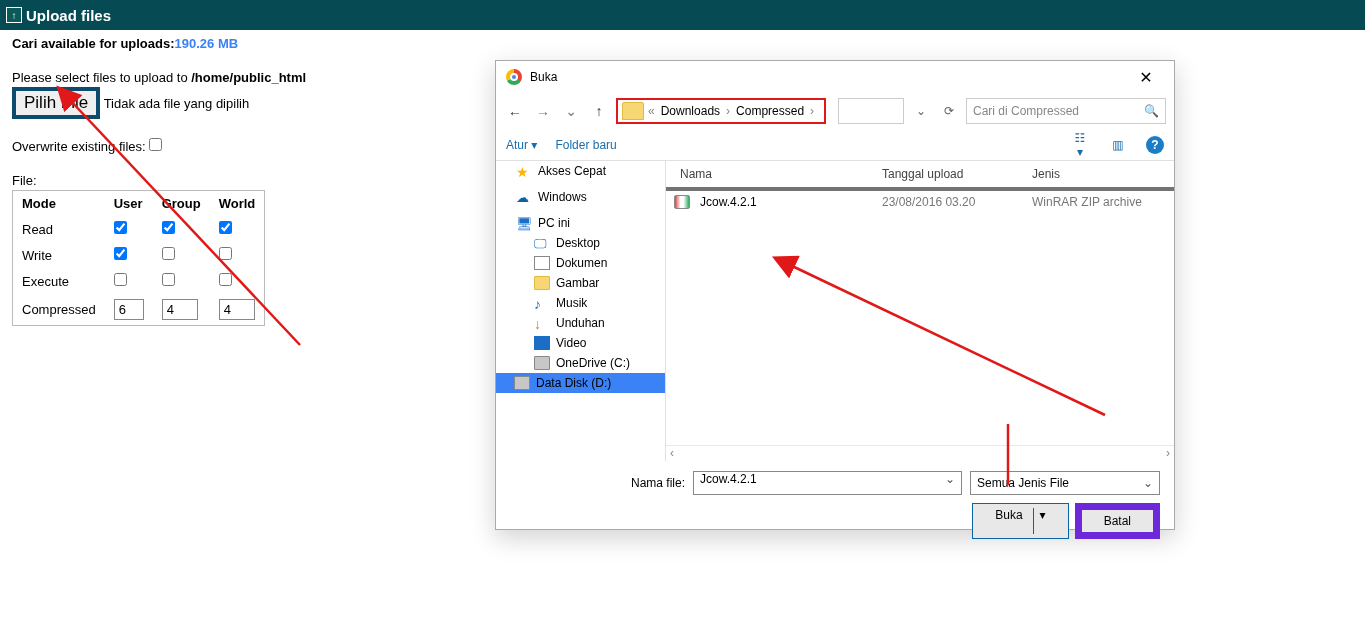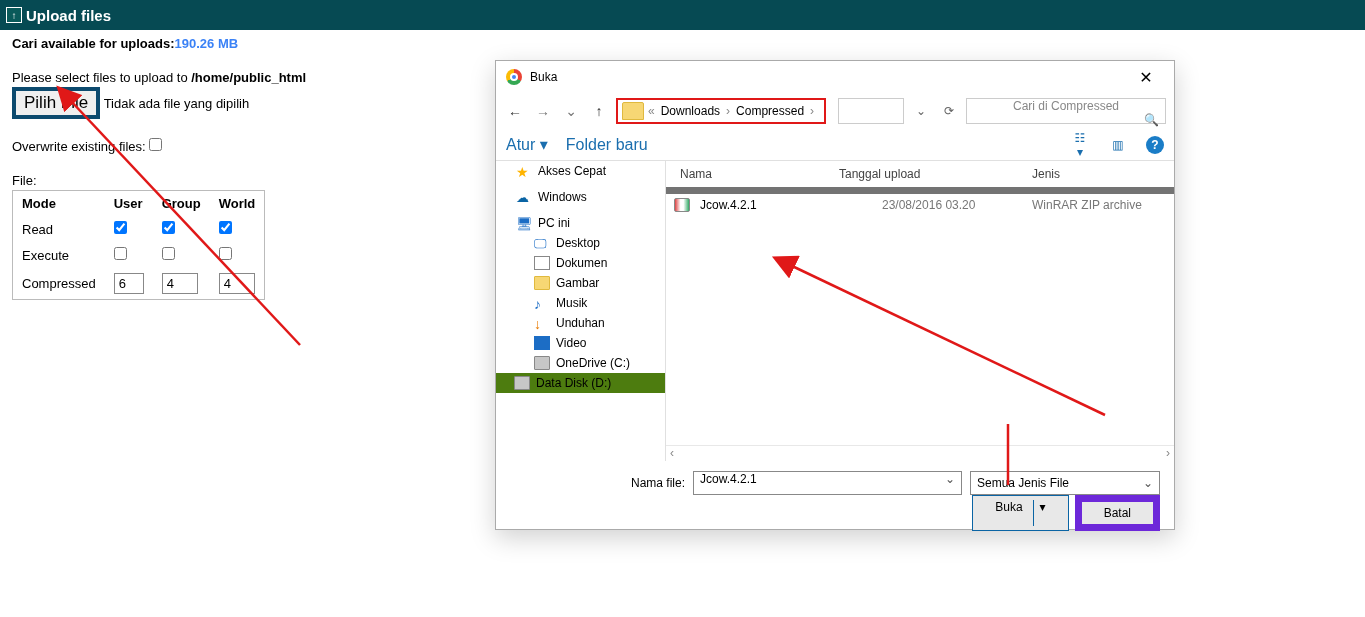--- a/index.html
+++ b/index.html
@@ -30,58 +30,58 @@
 
     .dlg-nav { display: flex; align-items: center; height: 36px; padding: 0 8px; gap: 6px; }
     .nav-arrow { color: #777; font-size: 14px; width: 22px; text-align: center; cursor: pointer; }
     .nav-arrow.active { color: #333; }
     .breadcrumb-wrap { border: 2px solid #e01818; display: flex; align-items: center; height: 26px; padding: 0 6px 0 0; min-width: 210px; }
     .breadcrumb-wrap .folder-icon { width: 22px; height: 18px; background: #f7d774; border: 1px solid #e0b93e; border-radius: 2px 2px 0 0; margin: 0 4px; }
     .crumb { padding: 0 6px; }
     .sep { color: #888; }
     .brd-input { flex: 1; border: 1px solid #ccc; height: 26px; margin-left: 6px; }
     .refresh-icn, .dropdown-icn { color: #666; width: 22px; text-align: center; }
-    .search-box { width: 200px; border: 1px solid #ccc; height: 26px; display: flex; align-items: center; padding: 0 6px; color: #888; flex-direction: column; }
+    .search-box { width: 200px; border: 1px solid #ccc; height: 26px; display: flex; align-items: center; padding: 0 6px; color: #888; }
     .search-box .mag { margin-left: auto; }
 
     .dlg-toolbar { display: flex; align-items: center; height: 32px; padding: 0 10px; border-bottom: 1px solid #e0e0e0; gap: 18px; }
-    .tool-item { color: #1a6eae; cursor: pointer; font-size: 16px; }
+    .tool-item { color: #1a6eae; cursor: pointer; font-size: 12px; }
     .tool-icon { color: #1a6eae; width: 20px; text-align: center; cursor: pointer; }
     .help-icon { width: 18px; height: 18px; border-radius: 50%; background: #1a7dc7; color: #fff; display: inline-flex; align-items: center; justify-content: center; font-size: 12px; font-weight: bold; }
 
     .dlg-body { display: flex; height: 300px; }
     .sidebar { width: 170px; border-right: 1px solid #e0e0e0; overflow: hidden; }
     .sb-item { display: flex; align-items: center; padding: 3px 6px 3px 20px; gap: 6px; cursor: pointer; }
     .sb-item.indent { padding-left: 38px; }
-    .sb-item.sel { background: #4d7c0f; padding-left: 18px; }
+    .sb-item.sel { background: #3b82f6; padding-left: 18px; }
     .sb-icon { width: 16px; height: 14px; flex-shrink: 0; }
     .sb-star { color: #ffb400; font-size: 14px; }
     .sb-cloud { color: #0a64a4; font-size: 13px; }
     .sb-pc { color: #1c6dc5; font-size: 13px; }
     .sb-fold { background: #f7d774; border: 1px solid #e0b93e; border-radius: 1px; }
     .sb-drive { background: #c7c7c7; border: 1px solid #888; border-radius: 1px; }
     .sb-music{ color:#1c6dc5; font-size:14px;}
     .sb-down{ color:#e87a00; font-size:14px;}
     .sb-video{ background:#1c6dc5;}
     .sb-doc{ background:#fff; border:1px solid #888;}
 
     .file-area { flex: 1; display: flex; flex-direction: column; }
-    .fa-header { display: flex; padding: 4px 8px; border-bottom: 7px solid #737373; color: #444; gap: 43px; }
+    .fa-header { display: flex; padding: 4px 8px; border-bottom: 4px solid #737373; color: #444; }
     .fa-header span, .fa-row span { padding: 2px 6px; }
     .col-name { flex: 1; }
     .col-date { width: 150px; }
     .col-type { width: 140px; }
     .fa-row { display: flex; padding: 2px 8px; align-items: center; }
     .fa-row .col-date, .fa-row .col-type { color: #777; }
     .zip-icon { width: 16px; height: 14px; background: linear-gradient(90deg, #d44, #fff 40%, #fff 60%, #3a6); border: 1px solid #888; border-radius: 2px; margin-right: 4px; flex-shrink: 0; }
 
     .fa-scroll { margin-top: auto; height: 16px; border-top: 1px solid #e8e8e8; display: flex; justify-content: space-between; padding: 0 4px; color: #888; }
 
     .dlg-footer { padding: 10px 14px; }
-    .ftr-row { display: flex; align-items: center; gap: 8px; margin-bottom: 0; }
+    .ftr-row { display: flex; align-items: center; gap: 8px; margin-bottom: 8px; }
     .ftr-row label { width: 175px; text-align: right; }
     .fname-input { flex: 1; border: 1px solid #888; height: 24px; padding: 0 6px; position: relative; }
     .fname-input::after { content: '⌄'; position: absolute; right: 6px; color: #555; }
     .filetype-sel { width: 190px; border: 1px solid #888; height: 24px; padding: 0 6px; position: relative; display: flex; align-items: center; }
     .filetype-sel::after { content: '⌄'; position: absolute; right: 6px; color: #555; }
     .dlg-btns { display: flex; justify-content: flex-end; gap: 6px; }
     .dlg-btn { border: 7px solid #6d28d9; background: #e8e8e8; padding: 4px 22px; cursor: pointer; font-size: 12px; }
     .dlg-btn.primary { border: 1px solid #0a64a4; display: flex; }
     .dlg-btn.primary .dd { border-left: 1px solid #0a64a4; padding-left: 6px; margin-left: 10px; }
 
@@ -121,20 +121,26 @@
       <th>Mode</th>
       <th>User</th>
       <th>Group</th>
       <th>World</th>
     </tr>
     <tr>
       <td>Read</td>
       <td><input type="checkbox" checked="" style=""></td>
       <td><input type="checkbox" checked="" style=""></td>
       <td><input type="checkbox" checked="" style=""></td>
+    </tr>
+    <tr>
+      <td>Write</td>
+      <td><input type="checkbox" checked="" style=""></td>
+      <td><input type="checkbox" style=""></td>
+      <td><input type="checkbox" style=""></td>
     </tr>
     <tr>
       <td>Execute</td>
       <td><input type="checkbox" style=""></td>
       <td><input type="checkbox" style=""></td>
       <td><input type="checkbox" style=""></td>
     </tr>
     <tr>
       <td>Compressed</td>
       <td><input class="perm-input" value="6" style=""></td>

